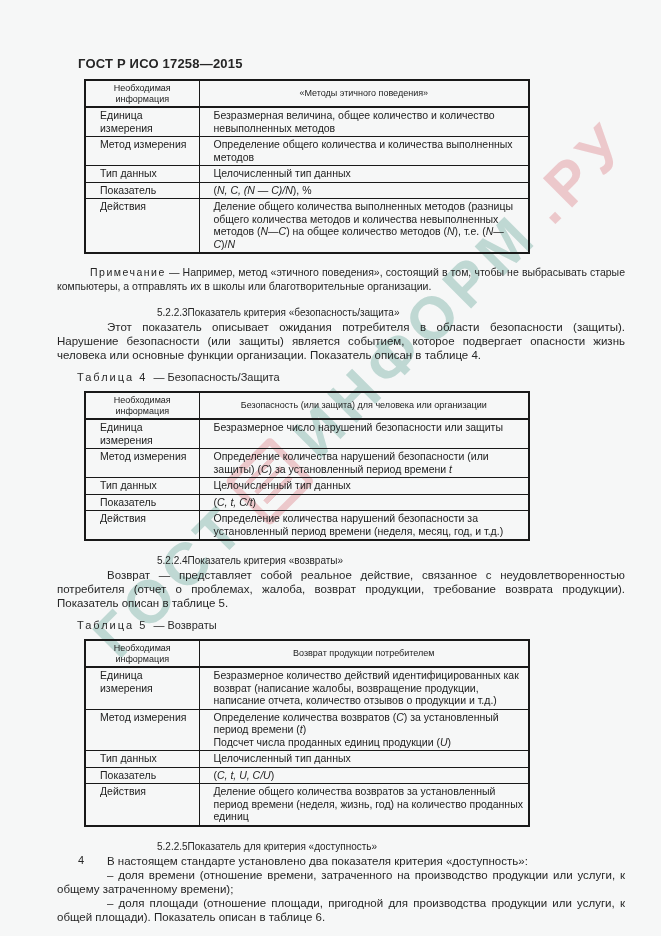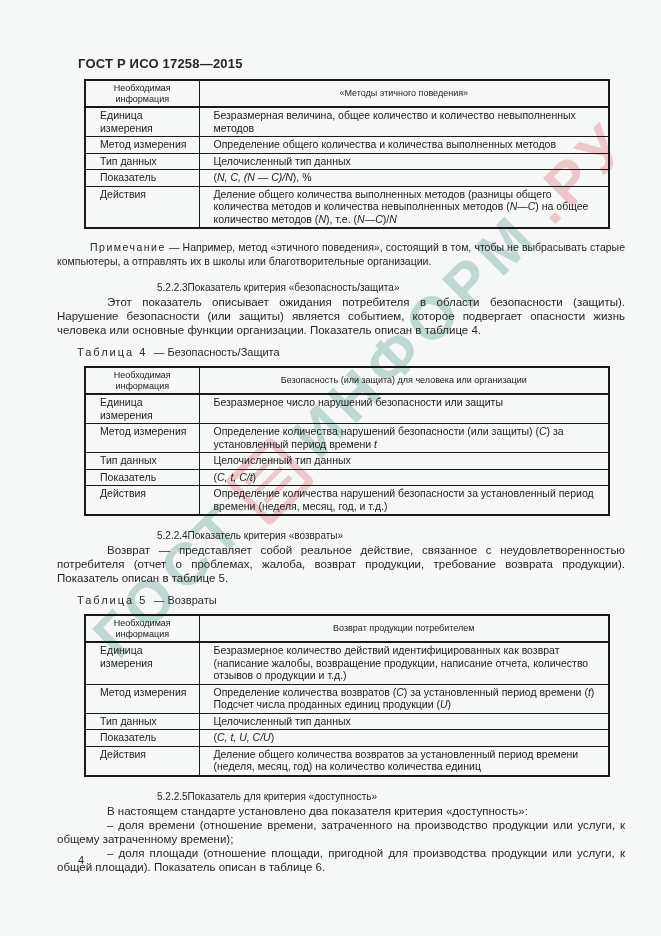--- a/index.html
+++ b/index.html
@@ -14,21 +14,21 @@
 
   .table-title{font-size:11px;color:#2a2a2a;}
   .tt-label{letter-spacing:2px;}
   .tt-caption{margin-left:3px;}
   .title-t3{margin:21px 0 0 20px;}
   .title-t4{margin:9px 0 8px 20px;}
   .title-t5{margin:9px 0 0 20px;}
 
   table.gost{
     border-collapse:collapse;table-layout:fixed;
-    margin:8px 0 0 27px;width:526px;
+    margin:8px 0 0 27px;width:446px;
     border:2px solid #191919;
     font-size:10.5px;line-height:12.5px;color:#222;
   }
   table.gost col.c1{width:114px;}
   table.gost th{
     border:1px solid #191919;border-bottom:2px solid #191919;
     font-weight:normal;font-size:9px;line-height:10.5px;
     padding:2px 4px;text-align:center;vertical-align:middle;
   }
   table.gost td{
@@ -197,21 +197,21 @@
         <tr>
           <td>Тип данных</td>
           <td>Целочисленный тип данных</td>
         </tr>
         <tr>
           <td>Показатель</td>
           <td>(<i>C, t, U, C/U</i>)</td>
         </tr>
         <tr>
           <td>Действия</td>
-          <td>Деление общего количества возвратов за установленный период времени (неделя, месяц, год) на количество количества единиц</td>
+          <td>Деление общего количества возвратов за установленный период времени (неделя, жизнь, год) на количество проданных единиц</td>
         </tr>
       </tbody>
     </table>
 
     <p class="heading">
       <span class="hnum">5.2.2.5</span><span>Показатель для критерия «доступность»</span>
     </p>
     <p class="body-par">В настоящем стандарте установлено два показателя критерия «доступность»:</p>
     <p class="body-par">– доля времени (отношение времени, затраченного на производство продукции или услуги, к общему затраченному времени);</p>
     <p class="body-par">– доля площади (отношение площади, пригодной для производства продукции или услуги, к общей площади). Показатель описан в таблице 6.</p>

